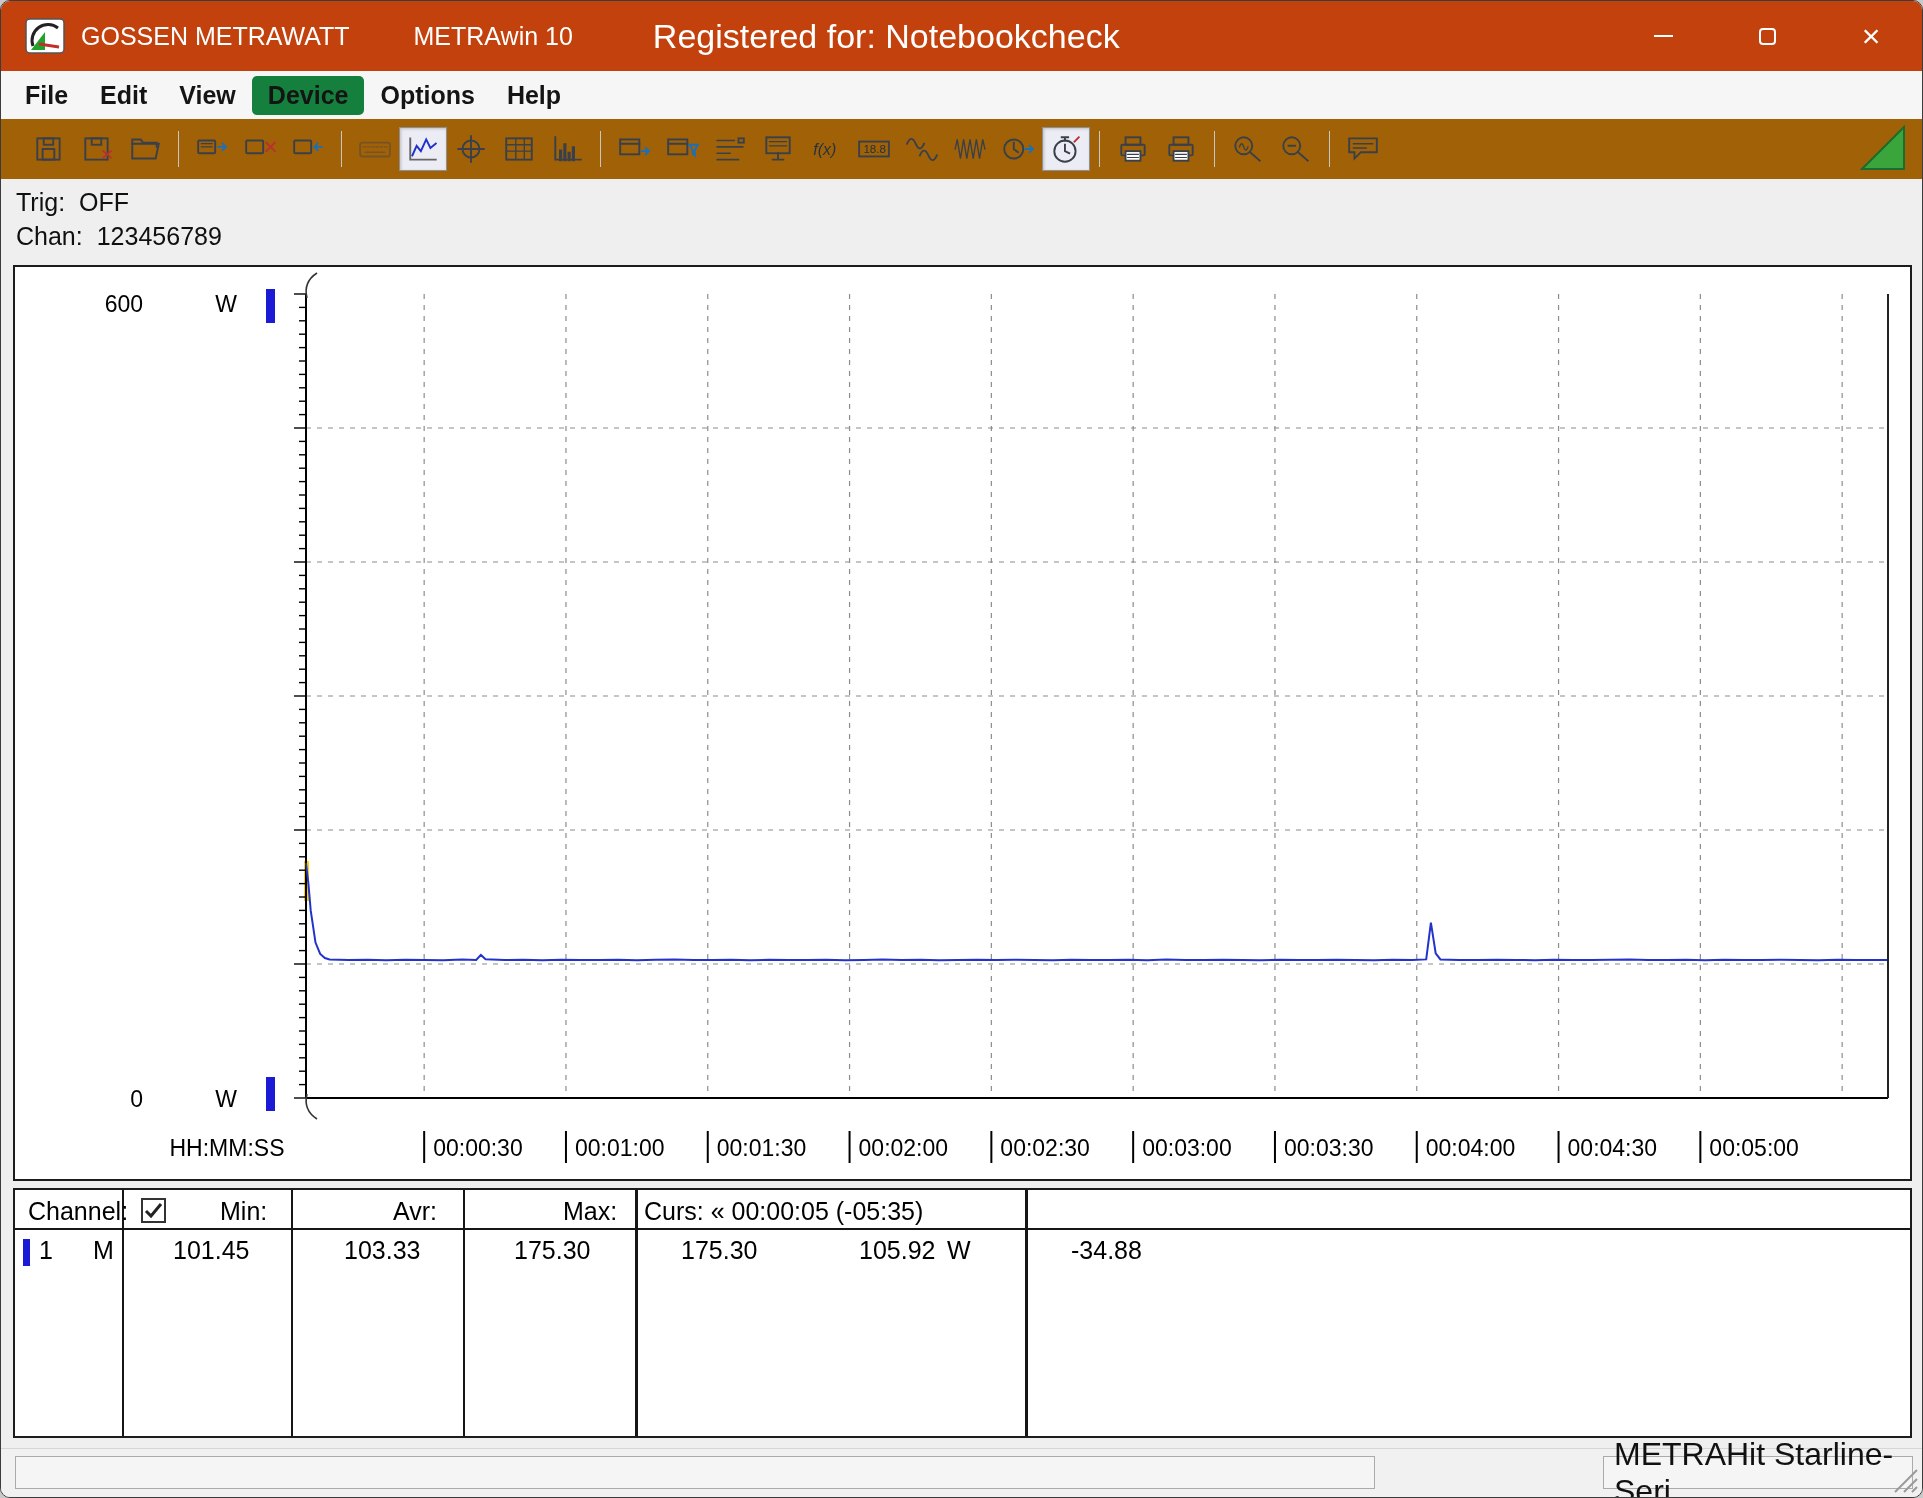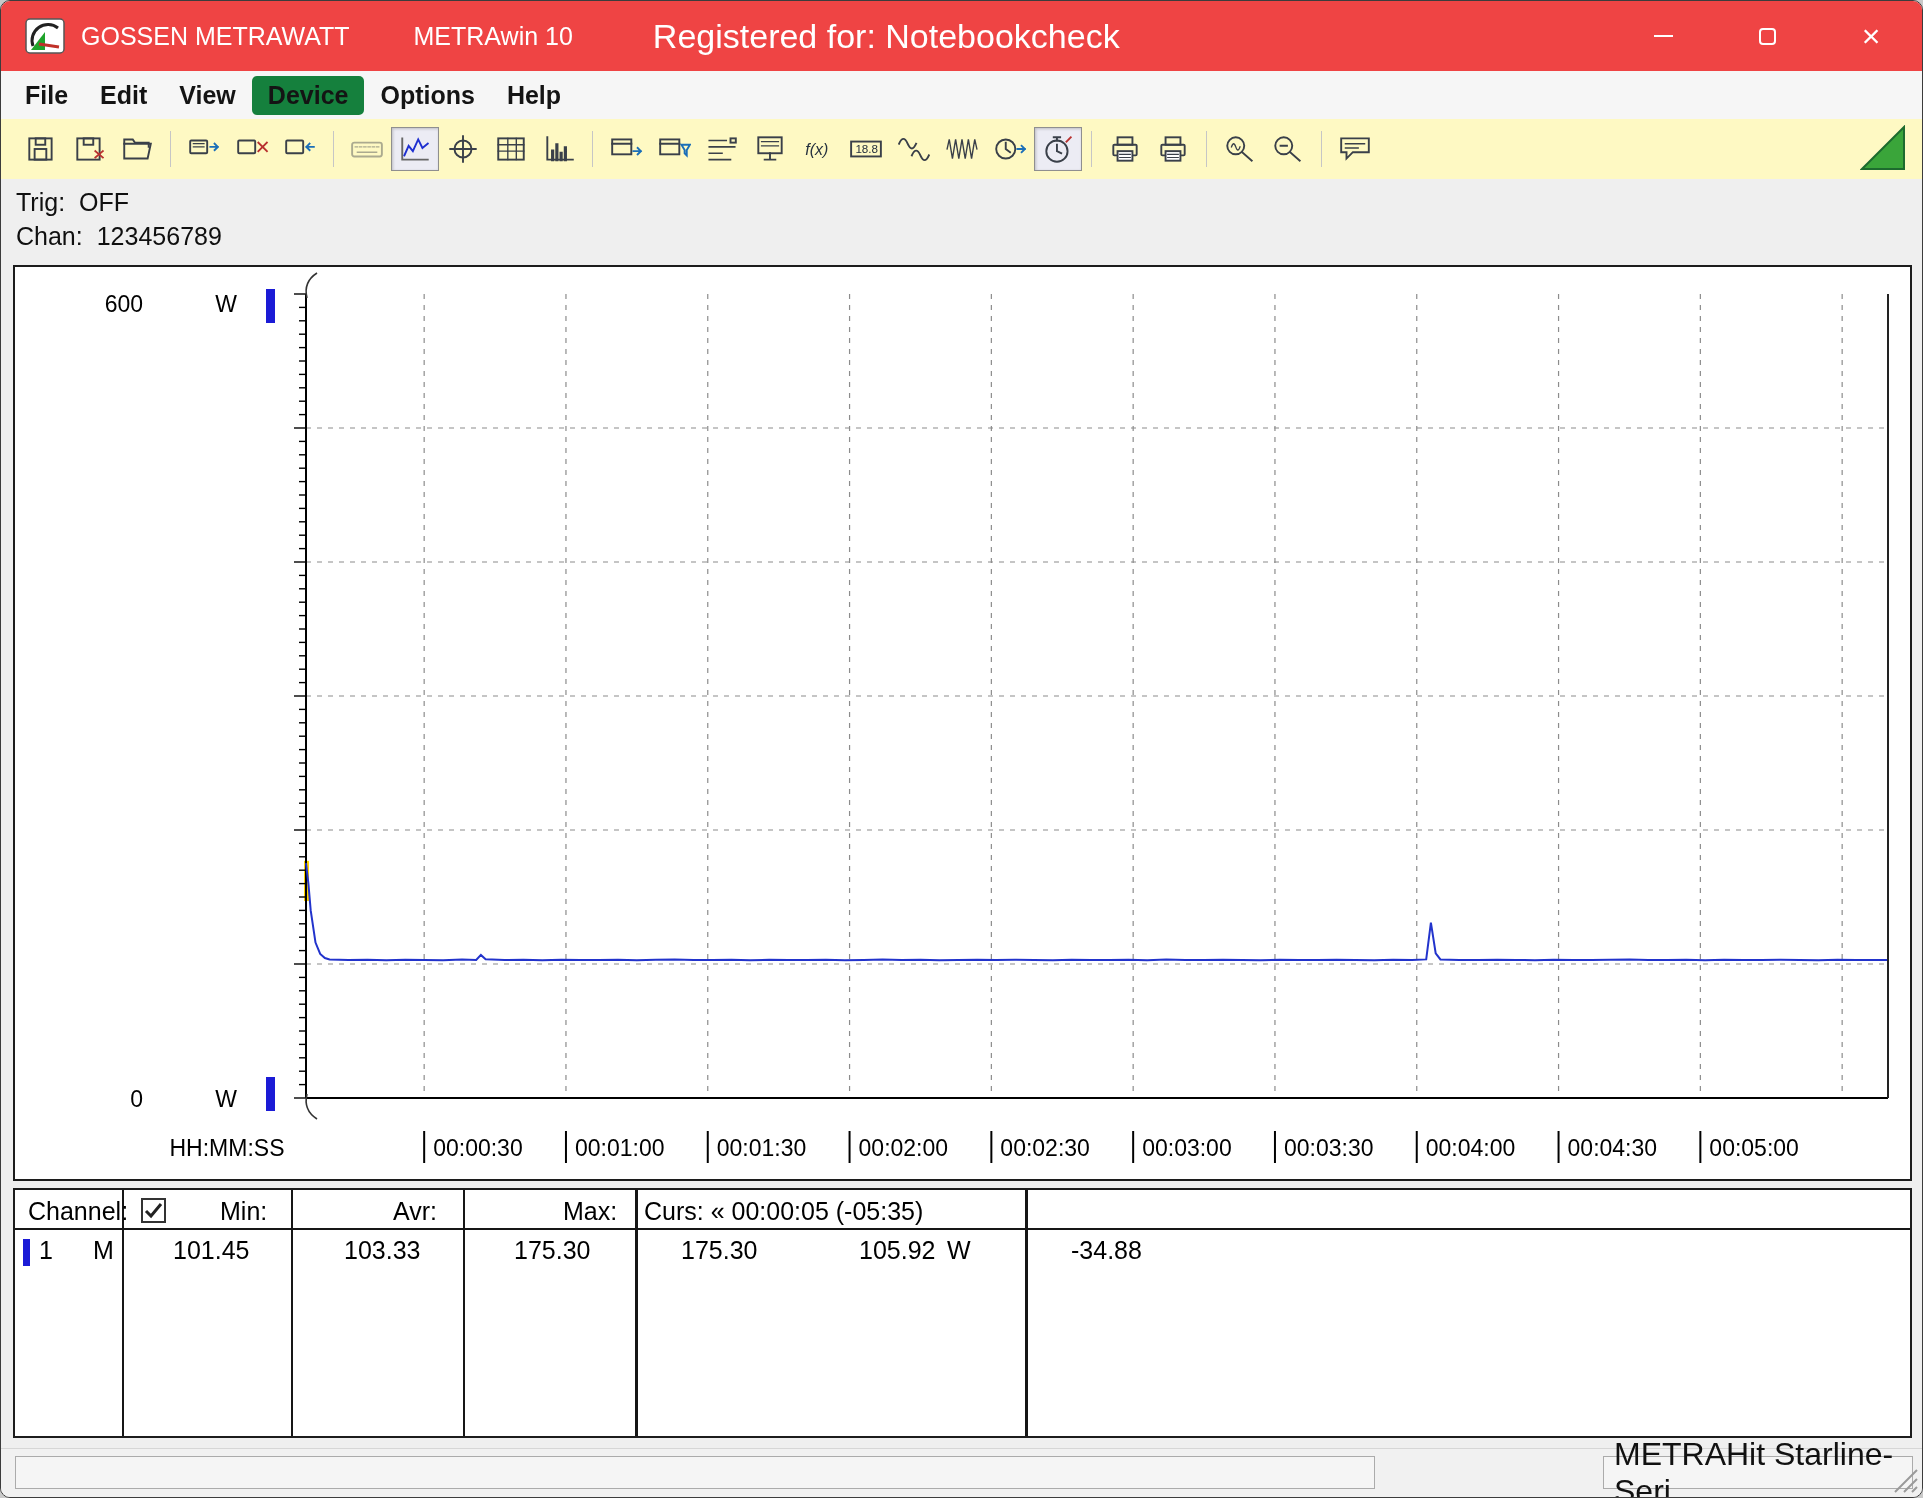--- a/index.html
+++ b/index.html
@@ -1,43 +1,43 @@
 <!DOCTYPE html>
 <html><head>
 <meta charset="utf-8">
 <style>
   * { margin:0; padding:0; box-sizing:border-box; }
   html,body { background:#c9c9c9; font-family:"Liberation Sans", sans-serif; }
   .window { position:relative; width:1923px; height:1498px; background:#efefef;
             border:1px solid #3c3c3c; border-radius:10px; overflow:hidden; }
 
   
-  .titlebar { position:absolute; top:0; left:0; right:0; height:70px; background:#ef4444;
+  .titlebar { position:absolute; top:0; left:0; right:0; height:70px; background:#c2410c;
               color:#fff; display:flex; align-items:center; }
   .app-icon { width:40px; height:40px; margin-left:24px; flex:0 0 auto; }
   .tb-brand { font-size:25px; margin-left:16px; white-space:nowrap; }
   .tb-app   { font-size:25px; margin-left:64px; white-space:nowrap; }
   .tb-reg   { font-size:34px; margin-left:80px; white-space:nowrap; }
   .win-controls { margin-left:auto; display:flex; align-items:center; height:100%;
                   margin-right:16px; gap:34px; }
   .win-btn { width:70px; height:100%; display:flex; align-items:center; justify-content:center;
              cursor:pointer; background:transparent; border:none; color:#fff; }
   .min-glyph { width:19px; height:2px; background:#fff; }
   .max-glyph { width:17px; height:17px; border:2px solid #fff; border-radius:4px; }
   .close-glyph { font-size:32px; line-height:1; color:#fff; }
 
   
   .menubar { position:absolute; top:70px; left:0; right:0; height:48px; background:#f6f6f6;
              display:flex; align-items:center; padding-left:8px; font-size:25px; color:#141414;font-weight:bold; }
   .menu-item { padding:5px 16px; border-radius:5px; cursor:default; }
   .menu-item.highlight { background:#15803d; }
 
   
-  .toolbar { position:absolute; top:118px; left:0; right:0; height:60px; background:#fef9c3;
-             display:flex; align-items:center; padding-left:16px; }
+  .toolbar { position:absolute; top:118px; left:0; right:0; height:60px; background:#a16207;
+             display:flex; align-items:center; padding-left:24px; }
   .tb-btn { width:48px; height:44px; display:flex; align-items:center; justify-content:center;
             border:1px solid transparent; background:transparent; cursor:pointer; }
   .tb-btn.pressed { border:1px solid #8f8f8f; background:#ececf4;
                     box-shadow:inset 1px 1px 3px rgba(0,0,0,.2); }
   .tb-btn.disabled { opacity:.42; }
   .tb-sep { width:1px; height:36px; background:#c6c6c6; margin:0 9px; flex:0 0 auto; }
   .grow-triangle { position:absolute; top:124px; right:16px; width:46px; height:46px; }
 
   
   .infobar { position:absolute; top:178px; left:0; right:0; height:86px; font-size:25px; color:#101010; }

